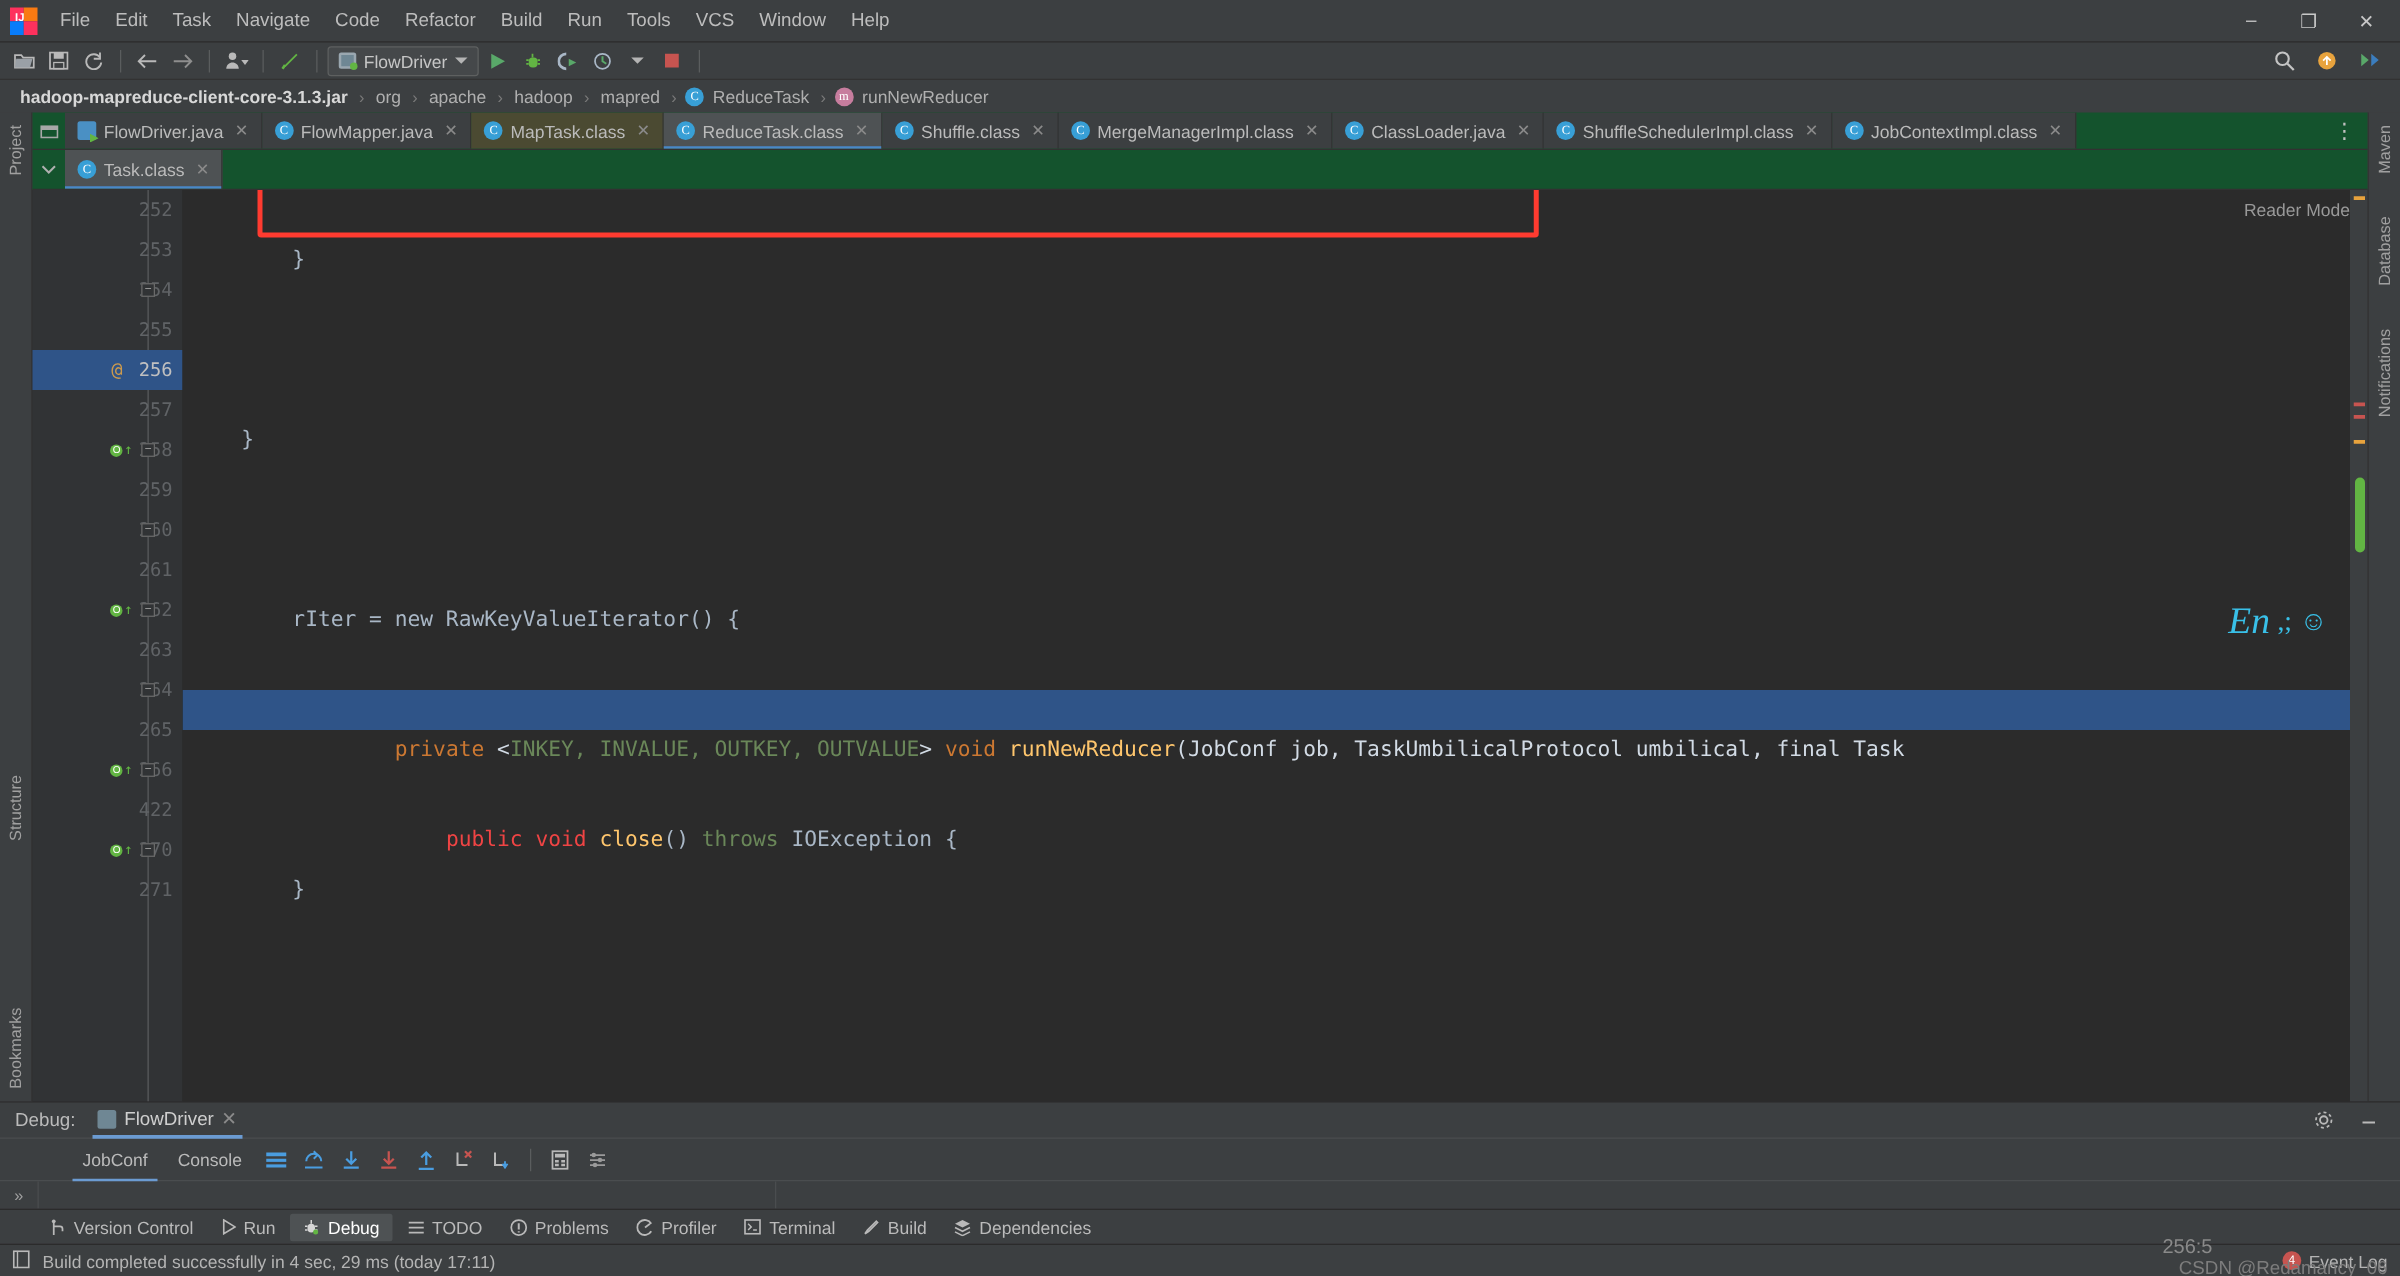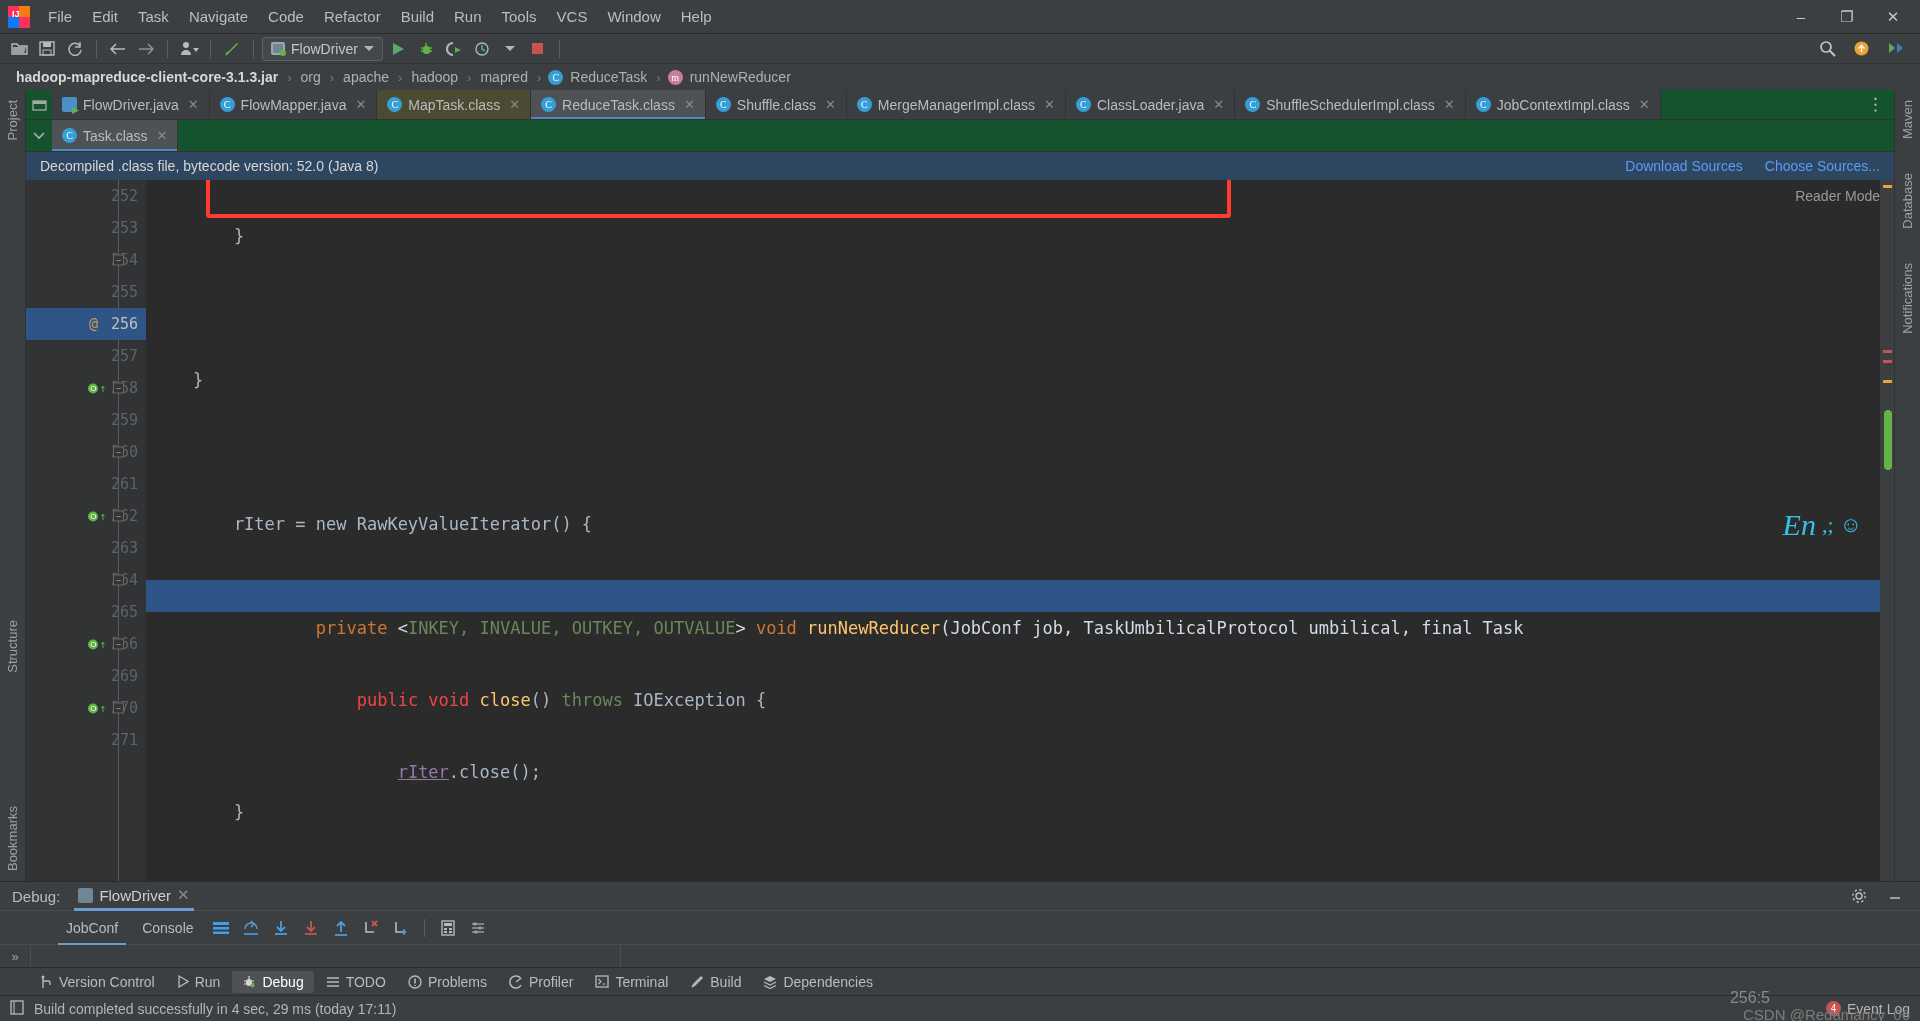--- a/index.html
+++ b/index.html
@@ -434,27 +434,20 @@
               <path d="M1 2l5 5 5-5" fill="none" stroke="#b0b0b0" stroke-width="1.6"></path>
             </svg>
         </div>
         <div class="tab selected underline">
           <span class="ficon cls">C</span>
           <span>Task.class</span>
           <span class="x">✕</span>
         </div>
       </div>
 
-      <div class="notifbar">
-        <span>Decompiled .class file, bytecode version: 52.0 (Java 8)</span>
-        <span class="links">
-          <a href="#">Download Sources</a>
-          <a href="#">Choose Sources...</a>
-        </span>
-      </div>
 
       <div class="editorwrap">
         <div class="readermode">Reader Mode</div>
 
         <div class="gutter">
           <div class="gfoldline"></div>
           <div class="gline">
               <span class="num">252</span>
             </div>
           <div class="gline">
@@ -512,21 +505,21 @@
             </div>
           <div class="gline">
               <span class="num">266</span>
               <span class="gbadge">
                 <span class="dot-green">O</span>
                 <span class="uparrow">↑</span>
               </span>
               <span class="gfold">−</span>
             </div>
           <div class="gline">
-              <span class="num">269</span>
+              <span class="num">422</span>
             </div>
           <div class="gline">
               <span class="num">270</span>
               <span class="gbadge">
                 <span class="dot-green">O</span>
                 <span class="uparrow">↑</span>
               </span>
               <span class="gfold">−</span>
             </div>
           <div class="gline">
@@ -539,23 +532,20 @@
           <div class="cline"></div>
           <div class="cline"><span class="txt">    }</span></div>
           <div class="cline"></div>
           <div class="cline"><span class="txt">        rIter = new RawKeyValueIterator() {</span></div>
           <div class="cline cur">
             <span class="kw">    private </span><span class="txt">&lt;</span><span class="gen">INKEY, INVALUE, OUTKEY, OUTVALUE</span><span class="txt">&gt; </span><span class="kw">void </span><span class="meth">runNewReducer</span><span class="txt">(JobConf job, TaskUmbilicalProtocol umbilical, final Task</span>
           </div>
           <div class="cline">
             <span class="kw">        public </span><span class="kw">void </span><span class="meth">close</span><span class="txt">() </span><span class="gen">throws </span><span class="txt">IOException {</span>
           </div>
-          <div class="cline">
-            <span class="txt">            </span><span class="field">rIter</span><span class="txt">.close();</span>
-          </div>
           <div class="cline"><span class="txt">        }</span></div>
           <div class="cline"></div>
           
           
           
           
           
           
           
           

